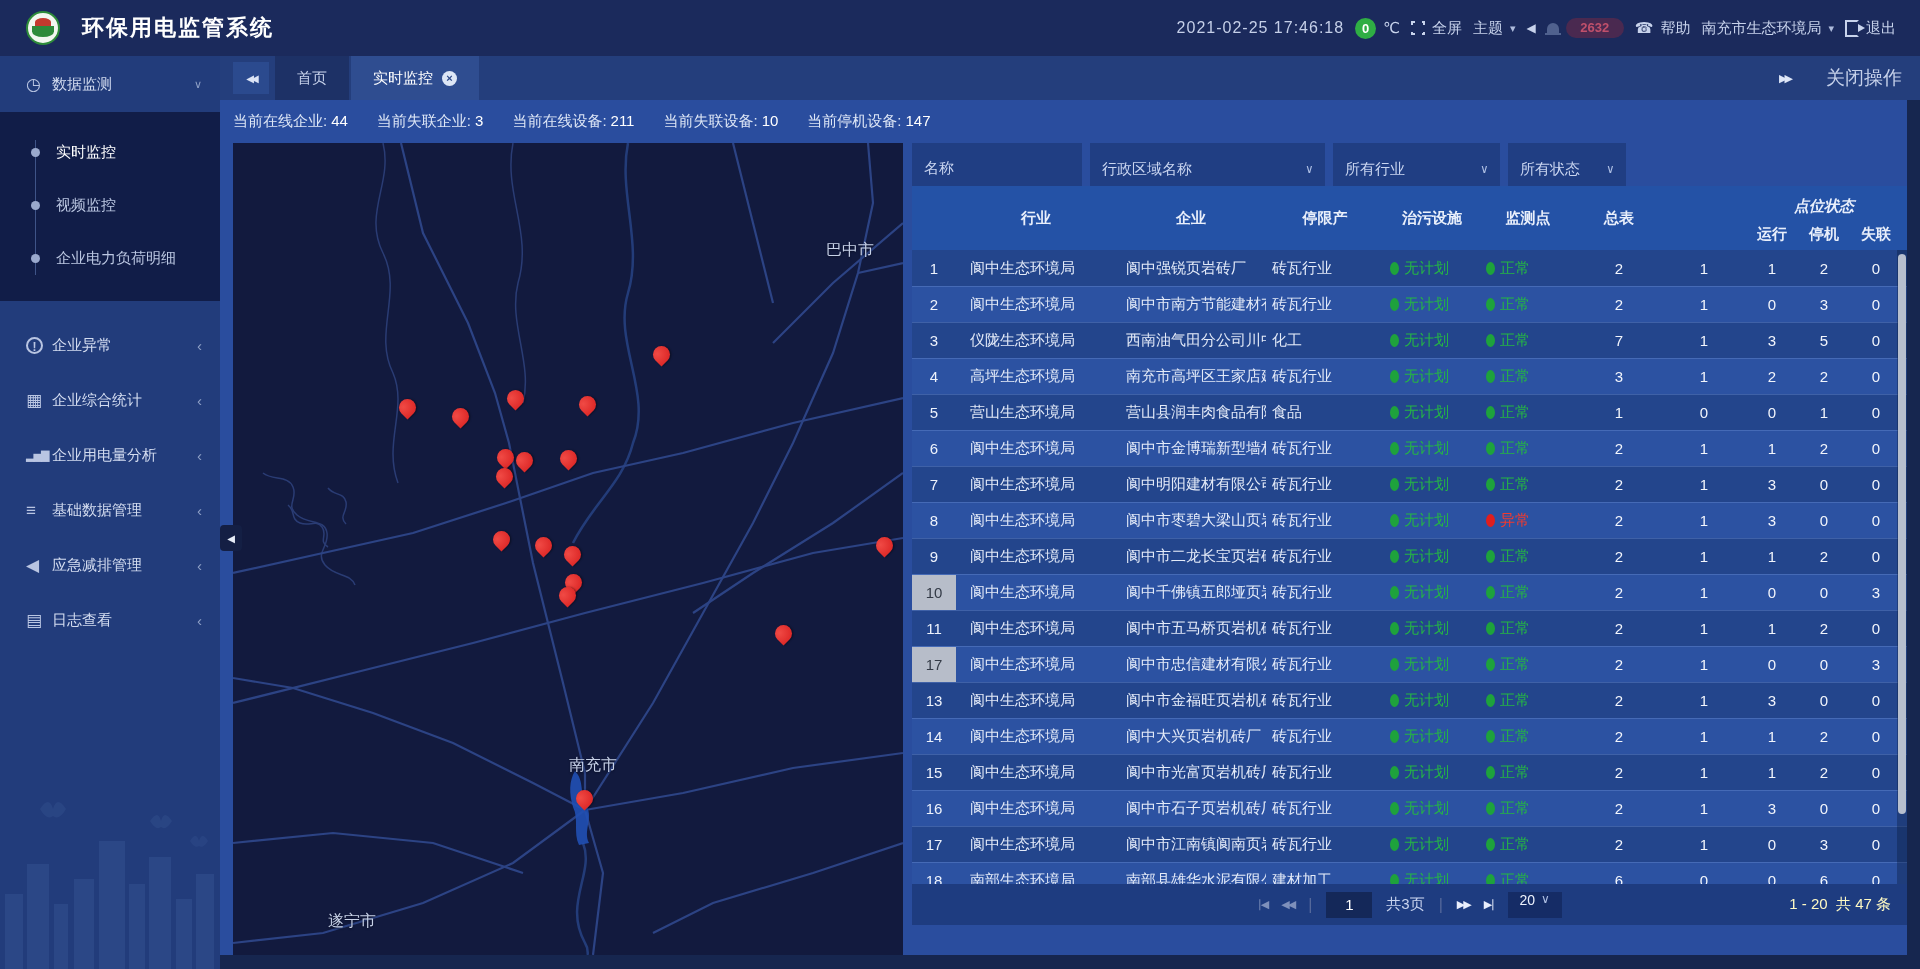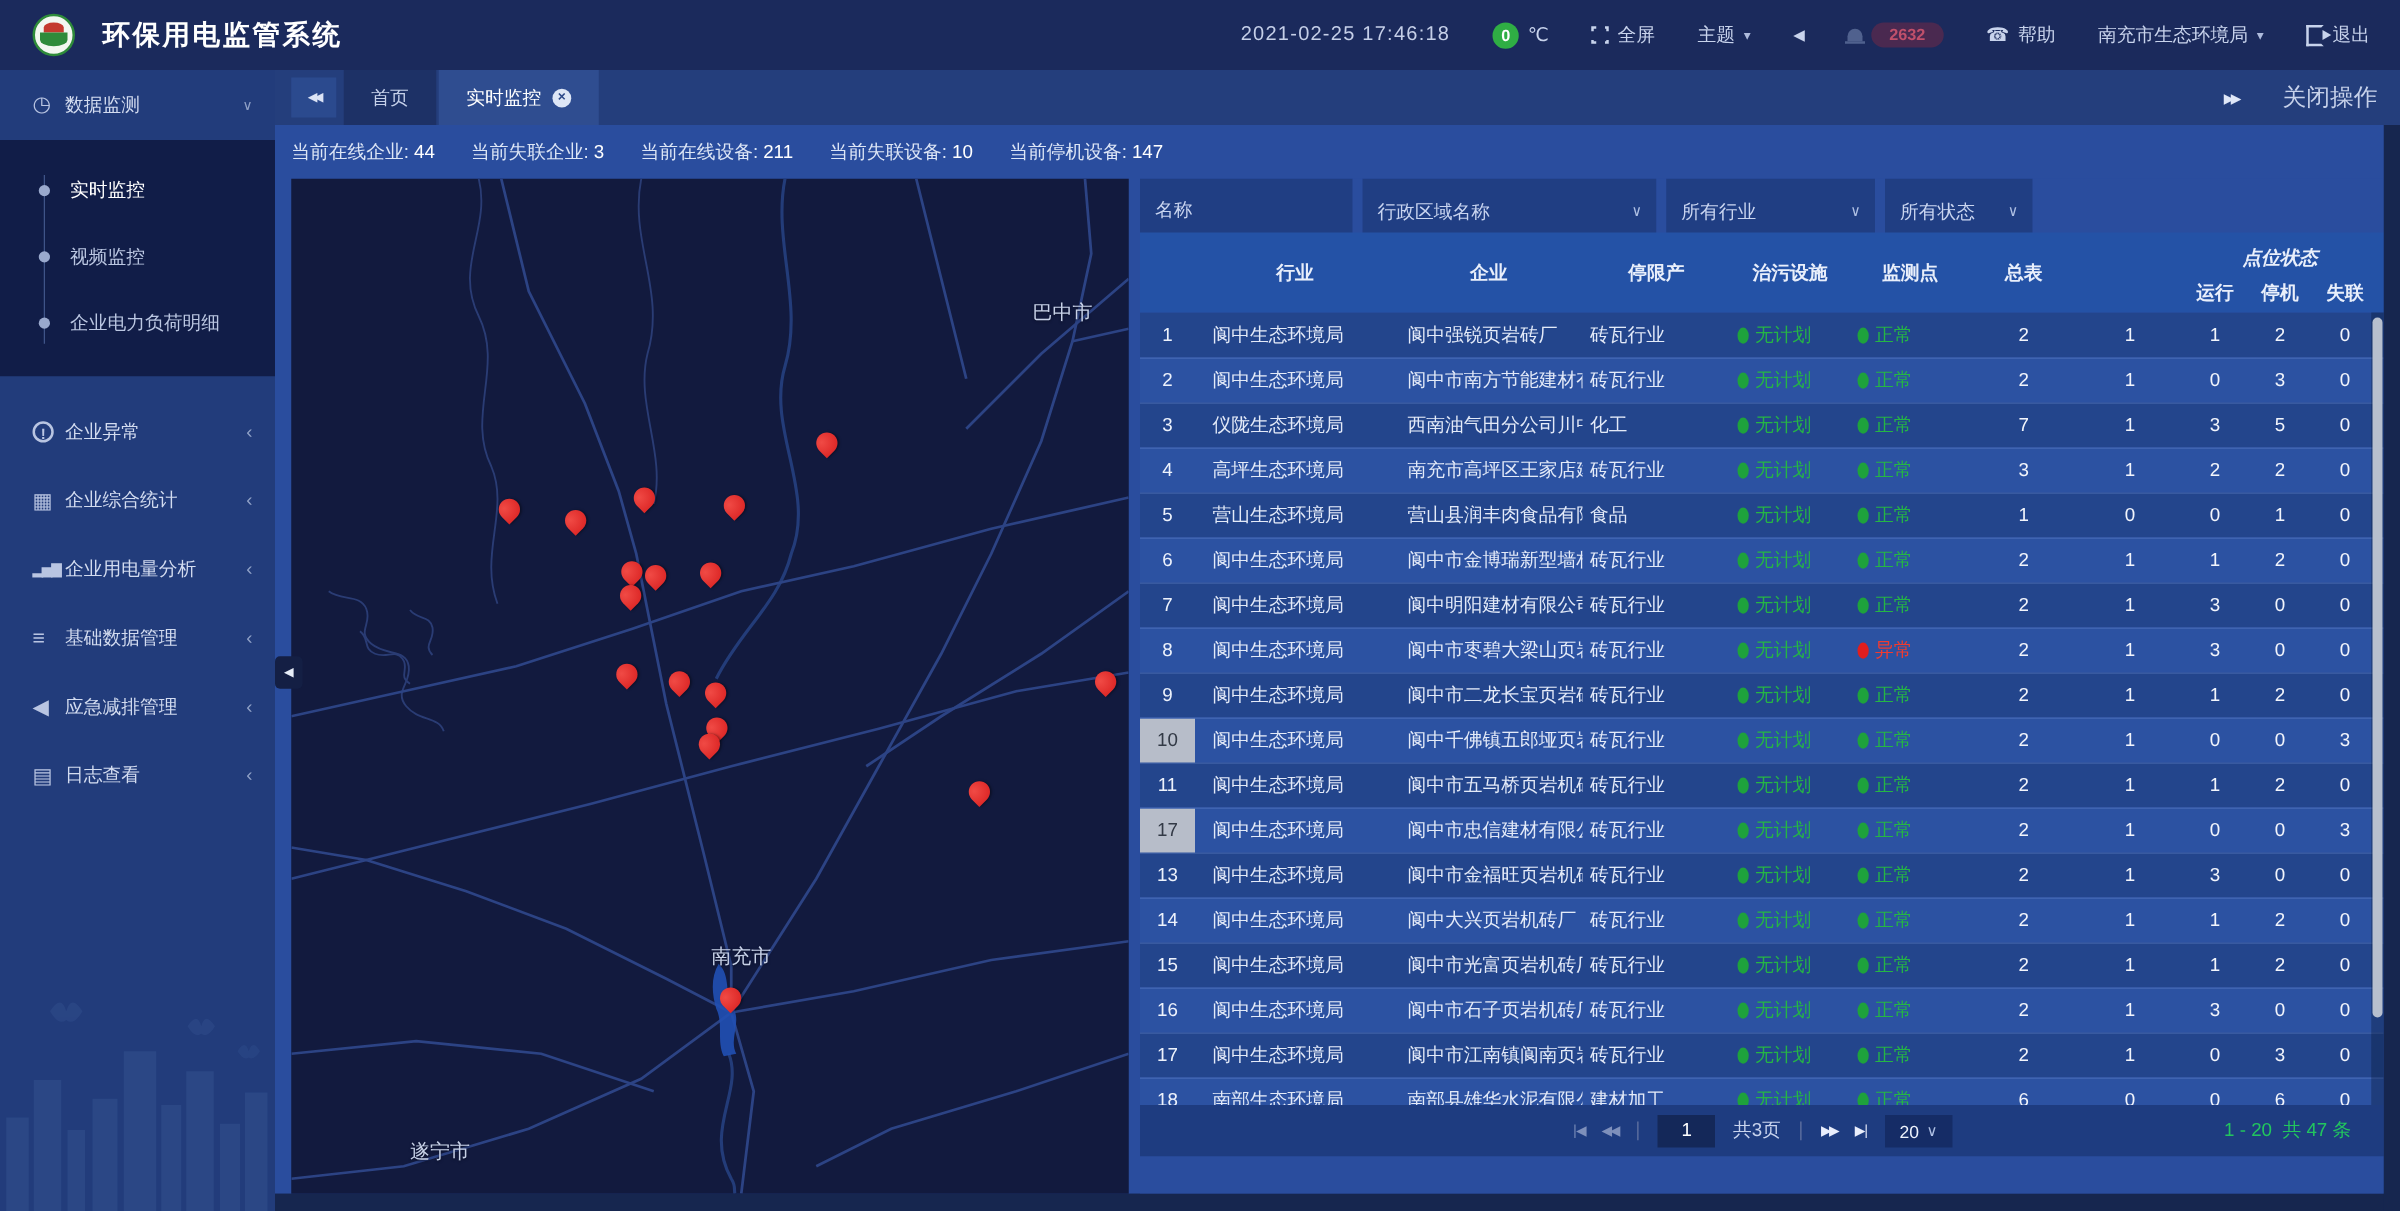--- a/index.html
+++ b/index.html
@@ -8,21 +8,21 @@
     background:#16264F;
     font-family:"Liberation Sans","DejaVu Sans",sans-serif;
     -webkit-font-smoothing:antialiased;
   }
   
   .header{position:absolute;left:0;top:0;width:1920px;height:56px;background:#1B2A5C;display:flex;align-items:center;z-index:30;}
   .logo{width:34px;height:34px;border-radius:50%;margin-left:26px;background:#F2F7F0;border:2px solid #2E8B3A;position:relative;box-sizing:border-box;flex:0 0 auto;}
   .logo::before{content:"";position:absolute;left:7px;top:5px;width:16px;height:8px;border-radius:50% 50% 0 0;background:#C43A2E;}
   .logo::after{content:"";position:absolute;left:4px;top:13px;width:22px;height:11px;border-radius:0 0 50% 50%;background:#2E8B3A;}
   .app-title{color:#FFFFFF;font-size:22px;font-weight:bold;letter-spacing:2px;margin-left:22px;}
-  .header-right{margin-left:auto;display:flex;align-items:center;gap:34px;padding-right:24px;color:#C8D3EC;font-size:15px;}
+  .header-right{margin-left:auto;display:flex;align-items:center;gap:11px;padding-right:24px;color:#C8D3EC;font-size:15px;}
   .h-item{display:flex;align-items:center;gap:7px;white-space:nowrap;}
   .datetime{font-size:16px;color:#C5CFE8;letter-spacing:1px;}
   .temp-badge{width:21px;height:21px;border-radius:50%;background:#2FAE44;color:#fff;font-size:13px;line-height:21px;text-align:center;font-weight:bold;}
   .fs-ico{position:relative;width:14px;height:14px;display:inline-block;}
   .fs-ico::before{content:"";position:absolute;inset:0;border:2px solid #C8D3EC;}
   .fs-ico::after{content:"";position:absolute;inset:-2px;
     background:linear-gradient(#1B2A5C,#1B2A5C) center/100% 7px no-repeat,
                linear-gradient(#1B2A5C,#1B2A5C) center/7px 100% no-repeat;}
   .caret{font-size:11px;color:#AEBBDC;}
   .spk{font-size:12px;color:#C8D3EC;}
@@ -109,23 +109,23 @@
   
   .scrollbar{position:absolute;right:0;top:107px;width:10px;height:634px;background:rgba(10,22,55,.35);}
   .scroll-thumb{position:absolute;left:1px;top:4px;width:8px;height:560px;border-radius:5px;background:#B7BFCE;}
   
   .pager{position:absolute;left:0;top:741px;width:995px;height:41px;background:#1E3C80;display:flex;align-items:center;justify-content:center;gap:14px;color:#C9D4EE;font-size:15px;}
   .pg-ico{font-size:11px;letter-spacing:-2px;cursor:pointer;}
   .pg-disabled{color:#7E90BB;}
   .pg-enabled{color:#E9EEFC;}
   .pg-sep{color:#56699B;font-size:16px;}
   .pg-input{width:46px;height:26px;background:#142859;color:#FFFFFF;text-align:center;font-size:15px;line-height:26px;cursor:text;}
-  .pg-size{width:54px;height:26px;background:#152C66;color:#EDF2FC;display:flex;align-items:center;justify-content:center;gap:6px;font-size:14px;cursor:pointer;}
+  .pg-size{width:54px;height:26px;background:#152C66;color:#EDF2FC;display:flex;align-items:flex-start;justify-content:center;gap:6px;font-size:14px;cursor:pointer;}
   .pg-size .f-chev{margin-left:0;}
-  .pg-range{position:absolute;right:26px;color:#22c55e;}
+  .pg-range{position:absolute;right:16px;color:#fef9c3;}
   
   .bottom-strip{position:absolute;left:220px;top:955px;width:1700px;height:14px;background:#16264F;z-index:8;}
   .right-strip{position:absolute;left:1907px;top:56px;width:13px;height:913px;background:#16264F;z-index:8;}
 </style>
 </head>
 <body>
 
 <div class="header">
   <div class="logo"></div>
   <div class="app-title">环保用电监管系统</div>

